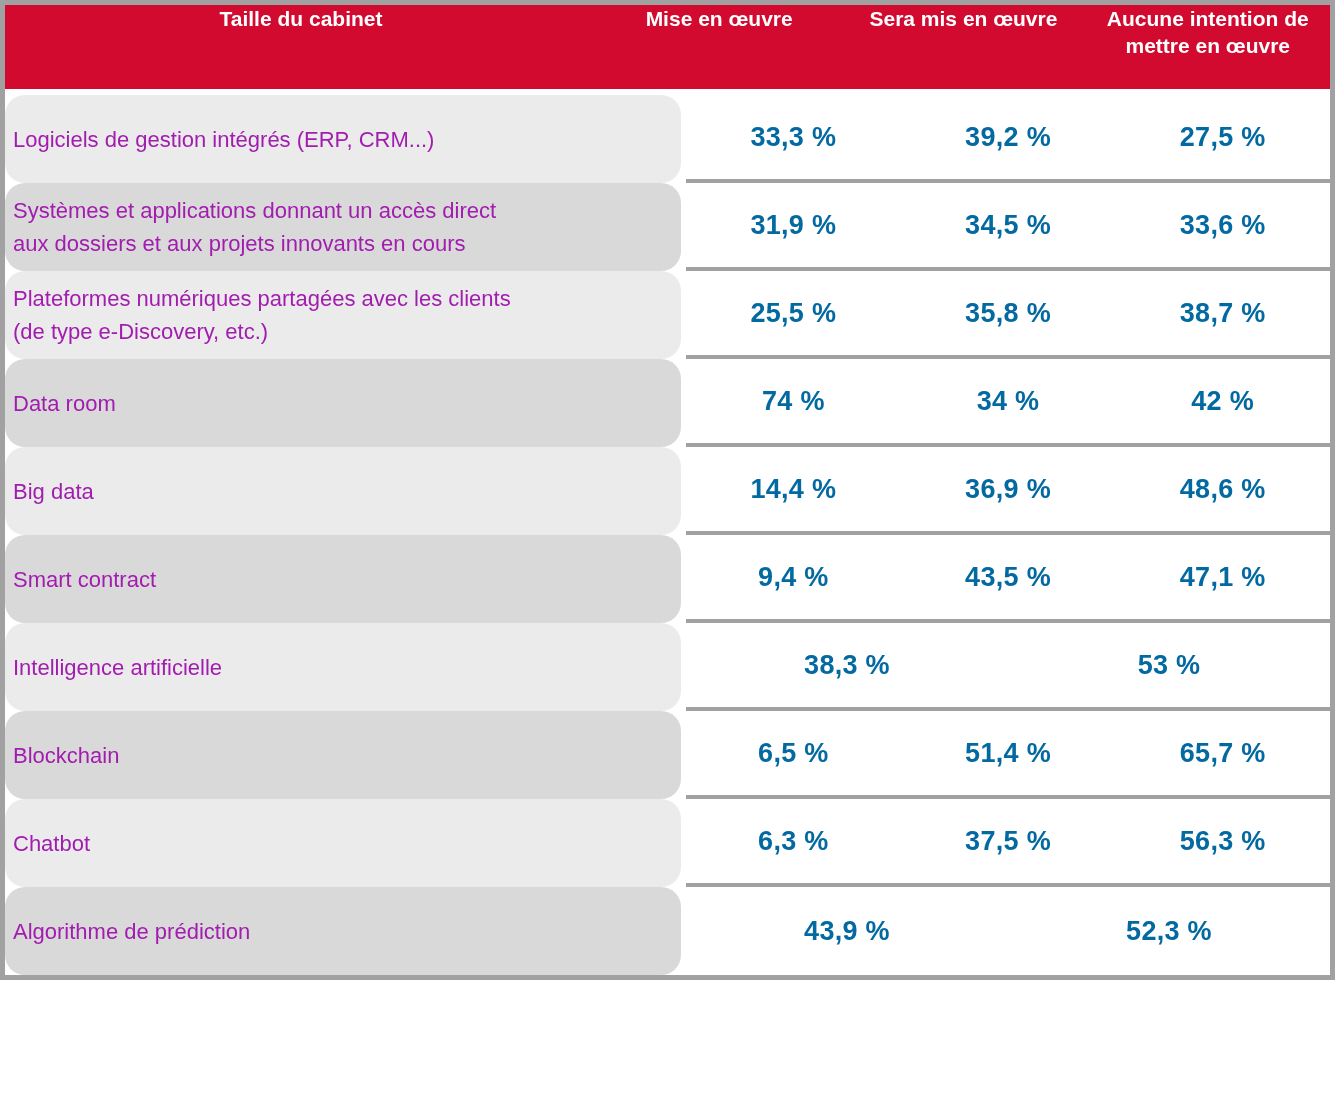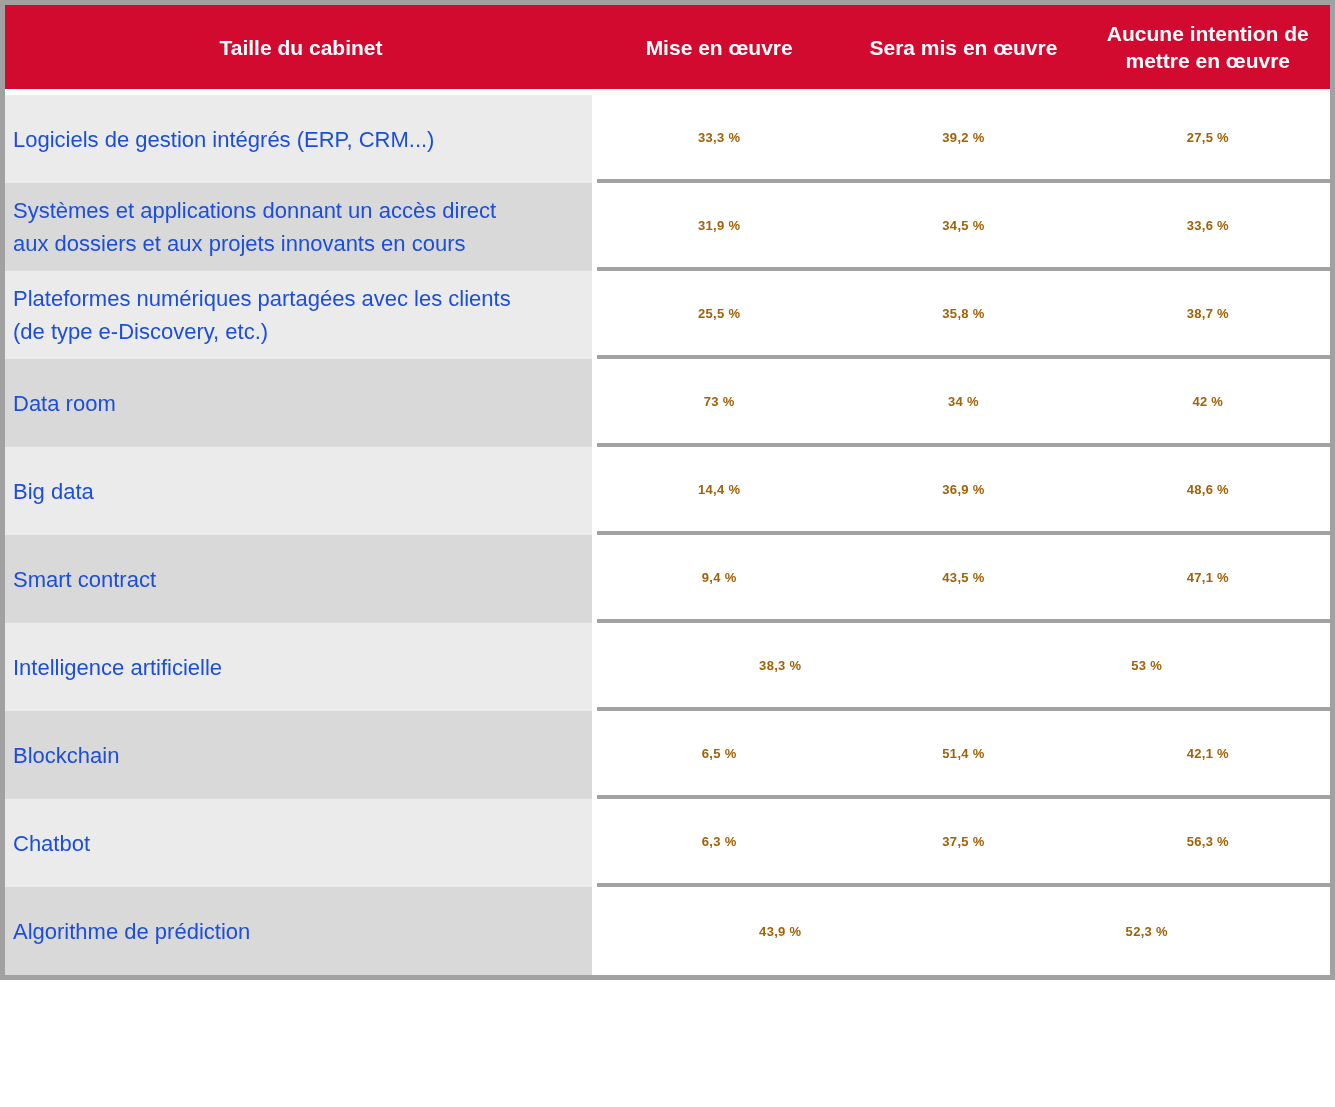--- a/index.html
+++ b/index.html
@@ -12,21 +12,21 @@
     width: 1335px;
     box-sizing: border-box;
     border: 5px solid #a1a1a1;
     background: #ffffff;
   }
   
   .header-row {
     display: flex;
     background: #d20a2f;
     min-height: 84px;
-    align-items: center;
+    align-items: flex-start;
   }
   .header-cell {
     color: #ffffff;
     font-weight: 700;
     font-size: 21px;
     line-height: 27px;
     text-align: center;
     display: flex;
     align-items: center;
     justify-content: center;
@@ -34,48 +34,49 @@
   .hc-label { width: 592px; }
   .hc-data  { width: 244.3px; }
   .header-gap { height: 6px; background: #ffffff; }
   
   .row {
     display: flex;
     min-height: 88px;
     align-items: stretch;
   }
   .row-label {
-    width: 587px;
+    width: 676px;
     box-sizing: border-box;
     display: flex;
     align-items: center;
     padding: 5px 18px 5px 8px;
     font-size: 22px;
     line-height: 33px;
-    color: #1d4ed8;
+    color: #a21caf;
     white-space: pre-line;
+    border-radius: 20px;
   }
   .row:nth-child(odd)  .row-label { background: #ebebeb; }
   .row:nth-child(even) .row-label { background: #d9d9d9; }
   .col-gutter { width: 5px; background: #ffffff; }
   .row-data {
     flex: 1;
     display: flex;
     background: #ffffff;
     box-sizing: border-box;
   }
   .row:not(:last-child) .row-data { border-bottom: 4px solid #a1a1a1; }
   .value-cell {
     flex: 1;
     display: flex;
     align-items: center;
     justify-content: center;
-    font-size: 13px;
+    font-size: 27px;
     font-weight: 700;
-    color: #a16207;
+    color: #0369a1;
     letter-spacing: 0.3px;
   }
 </style>
 </head>
 <body>
 
 <div class="table-wrap">
 
   <div class="header-row">
     <div class="header-cell hc-label">Taille du cabinet</div>
@@ -116,21 +117,21 @@
       <div class="value-cell">25,5 %</div>
       <div class="value-cell">35,8 %</div>
       <div class="value-cell">38,7 %</div>
     </div>
   </div>
 
   <div class="row">
     <div class="row-label">Data room</div>
     <div class="col-gutter"></div>
     <div class="row-data">
-      <div class="value-cell">73 %</div>
+      <div class="value-cell">74 %</div>
       <div class="value-cell">34 %</div>
       <div class="value-cell">42 %</div>
     </div>
   </div>
 
   <div class="row">
     <div class="row-label">Big data</div>
     <div class="col-gutter"></div>
     <div class="row-data">
       <div class="value-cell">14,4 %</div>
@@ -157,21 +158,21 @@
       <div class="value-cell">53 %</div>
     </div>
   </div>
 
   <div class="row">
     <div class="row-label">Blockchain</div>
     <div class="col-gutter"></div>
     <div class="row-data">
       <div class="value-cell">6,5 %</div>
       <div class="value-cell">51,4 %</div>
-      <div class="value-cell">42,1 %</div>
+      <div class="value-cell">65,7 %</div>
     </div>
   </div>
 
   <div class="row">
     <div class="row-label">Chatbot</div>
     <div class="col-gutter"></div>
     <div class="row-data">
       <div class="value-cell">6,3 %</div>
       <div class="value-cell">37,5 %</div>
       <div class="value-cell">56,3 %</div>

